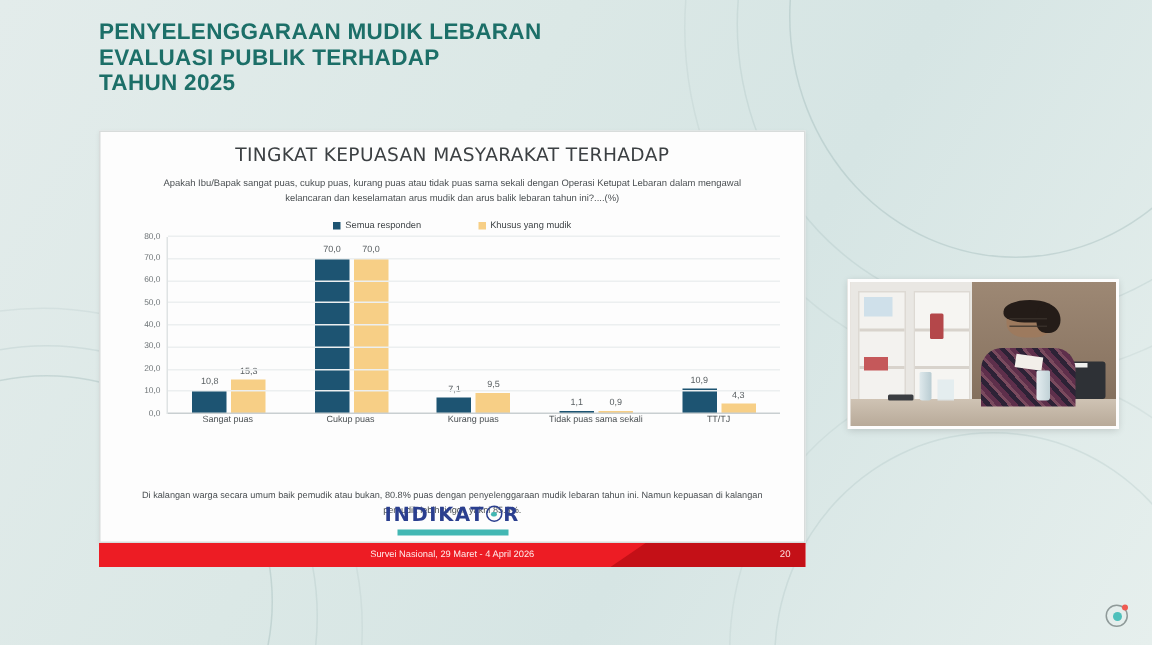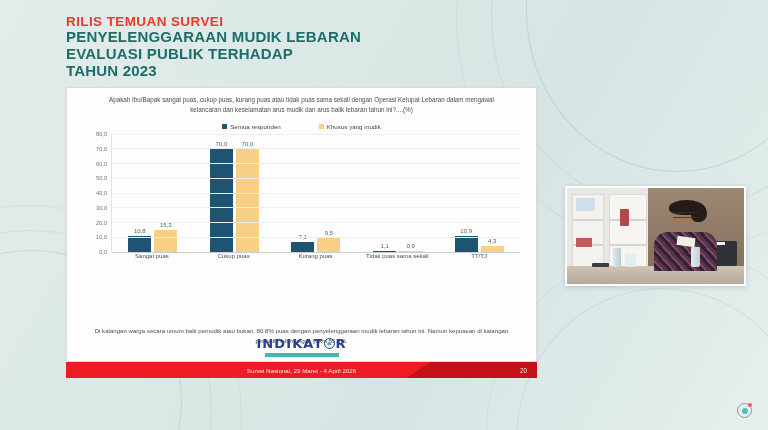--- a/index.html
+++ b/index.html
@@ -217,29 +217,29 @@
   <div class="swirl s2" style="left:-150px;top:230px;width:360px;height:360px;"></div>
   <div class="swirl s3" style="left:-185px;top:205px;width:425px;height:425px;"></div>
   <div class="swirl" style="right:-60px;top:-150px;width:300px;height:320px;"></div>
   <div class="swirl s2" style="right:-95px;top:-180px;width:370px;height:390px;"></div>
   <div class="swirl s3" style="right:-130px;top:-215px;width:440px;height:465px;"></div>
   <div class="swirl s2" style="right:-40px;bottom:-160px;width:290px;height:300px;"></div>
   <div class="swirl s3" style="right:-80px;bottom:-190px;width:360px;height:372px;"></div>
 </div>
 
 <div id="deck-title">
-  <div class="l1">RILIS TEMUAN SURVEI</div>
   <div class="l2">PENYELENGGARAAN MUDIK LEBARAN</div>
   <div class="l2">EVALUASI PUBLIK TERHADAP</div>
-  <div class="l2">TAHUN 2023</div>
+  <div class="l2">TAHUN 2025</div>
 </div>
 
 <div id="slide">
 
   <div id="slide-title">
+    <div>TINGKAT KEPUASAN MASYARAKAT TERHADAP</div>
   </div>
 
   <div id="slide-question">Apakah Ibu/Bapak sangat puas, cukup puas, kurang puas atau tidak puas sama sekali dengan Operasi Ketupat Lebaran dalam mengawal kelancaran dan keselamatan arus mudik dan arus balik lebaran tahun ini?....(%)</div>
 
   <div id="legend">
     <div class="legend-item">
       <span class="legend-swatch" style="background: rgb(29, 84, 114);"></span>
       <span>Semua responden</span>
     </div>
     <div class="legend-item">

